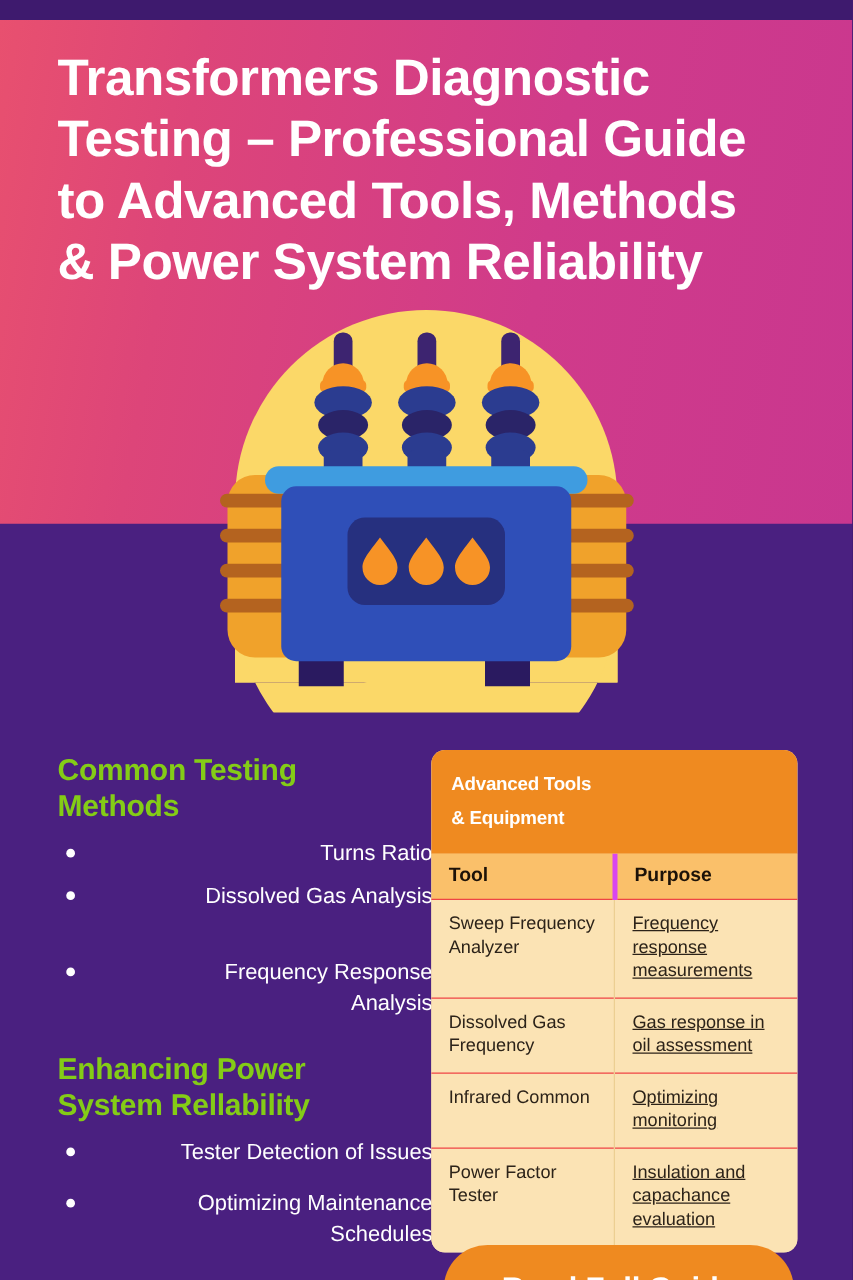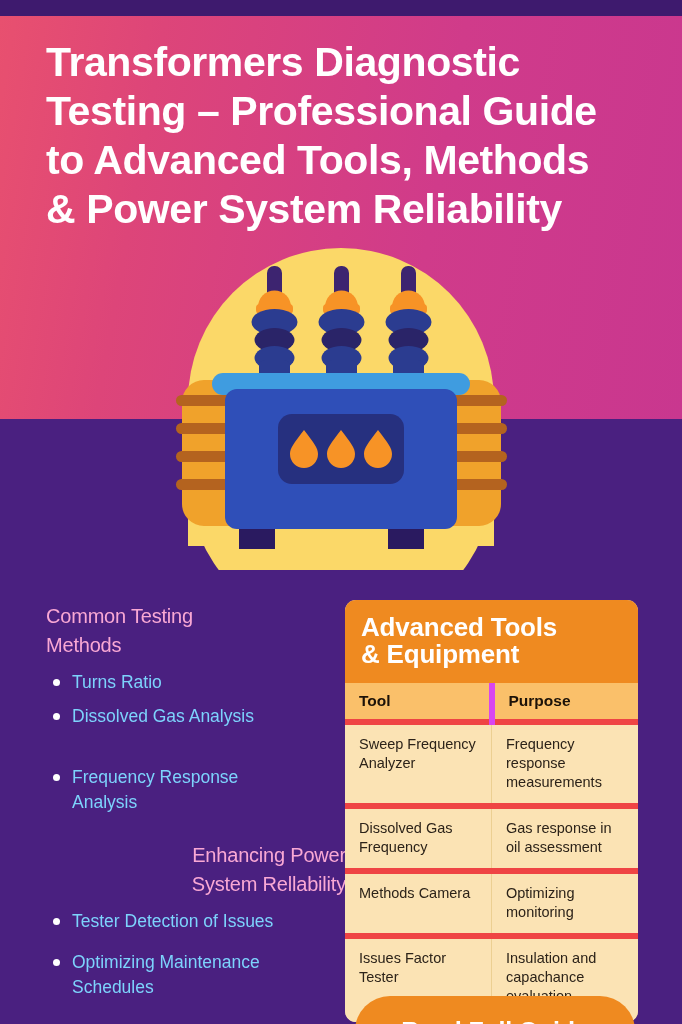--- a/index.html
+++ b/index.html
@@ -57,44 +57,44 @@
   .illustration svg { display: block; }
 
   
   .left-col {
     position: absolute;
     left: 46px;
     top: 586px;
     width: 300px;
   }
   .section-heading {
-    color: #f9a8d4;
-    font-size: 20px;
+    color: #84cc16;
+    font-size: 24px;
     line-height: 29px;
-    font-weight: normal;
+    font-weight: bold;
     letter-spacing: -0.2px;
     margin: 0 0 10px 0;
     white-space: pre-line;
   }
   .section-heading.second {
     margin-top: 26px;
-    text-align: right;
   }
   .bullet-list {
     list-style: none;
     margin: 0;
     padding: 0;
   }
   .bullet-list li {
     position: relative;
-    color: #7dd3fc;
+    color: #ffffff;
     font-size: 17.5px;
     line-height: 25px;
     padding-left: 26px;
     margin-bottom: 9px;
+    text-align: right;
   }
   .bullet-list li::before {
     content: "";
     position: absolute;
     left: 7px;
     top: 9px;
     width: 7px;
     height: 7px;
     border-radius: 50%;
     background: #ffffff;
@@ -109,52 +109,52 @@
     border-radius: 11px;
     overflow: hidden;
     background: #fbe3b4;
   }
   .card-header {
     background: #ef8a20;
     padding: 14px 16px 15px 16px;
   }
   .card-header-title {
     color: #ffffff;
-    font-size: 26px;
+    font-size: 15px;
     line-height: 27px;
     font-weight: bold;
     letter-spacing: -0.2px;
     white-space: pre-line;
   }
   .tools-table {
     width: 100%;
     border-collapse: collapse;
     table-layout: fixed;
   }
   .tools-table th {
     background: #fac06a;
     color: #1c1208;
     font-size: 15.5px;
     font-weight: bold;
     text-align: left;
     padding: 9px 12px 9px 14px;
-    border-right: 6px solid #d946ef;
+    border-right: 4px solid #d946ef;
   }
   .tools-table th:last-child { border-right: none; }
   .tools-table td {
     background: #fbe3b4;
     color: #2c2319;
     font-size: 14.5px;
     line-height: 19px;
     vertical-align: top;
     padding: 10px 12px 11px 14px;
-    border-top: 6px solid #ef4444;
+    border-top: 1px solid #ef4444;
     border-right: 1px solid #eccf92;
   }
-  .tools-table td:last-child { border-right: none; }
+  .tools-table td:last-child { border-right: none; text-decoration: underline; }
   .tools-table tr:last-child td { padding-bottom: 16px; }
 
   
   .cta-button {
     position: absolute;
     left: 355px;
     top: 980px;
     width: 280px;
     height: 70px;
     background: #ef8a20;
@@ -290,25 +290,25 @@
       <tbody>
         <tr>
           <td>Sweep Frequency Analyzer</td>
           <td>Frequency response measurements</td>
         </tr>
         <tr>
           <td>Dissolved Gas Frequency</td>
           <td>Gas response in oil assessment</td>
         </tr>
         <tr>
-          <td>Methods Camera</td>
+          <td>Infrared Common</td>
           <td>Optimizing monitoring</td>
         </tr>
         <tr>
-          <td>Issues Factor Tester</td>
+          <td>Power Factor Tester</td>
           <td>Insulation and capachance evaluation</td>
         </tr>
       </tbody>
     </table>
   </div>
 
   <button class="cta-button">Read Full Guide</button>
 
 </div>
 

